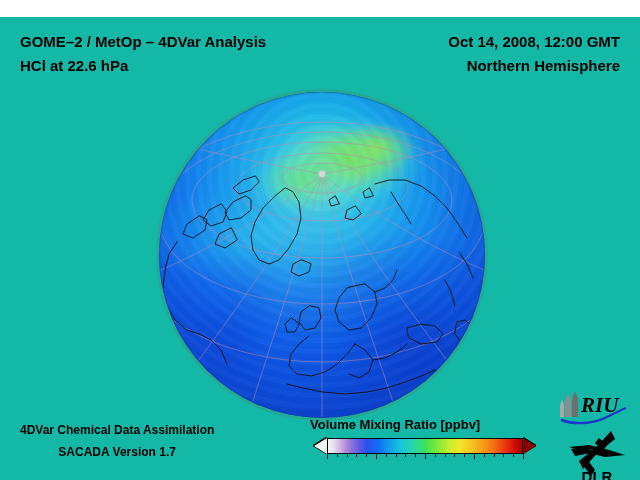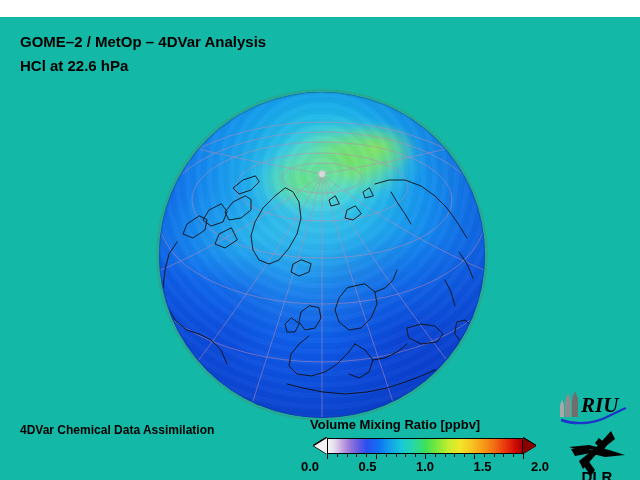--- a/index.html
+++ b/index.html
@@ -293,20 +293,22 @@
 </head>
 <body>
 
 <div id="page">
 
   <div class="hdr-left">
     <div>GOME–2 / MetOp – 4DVar Analysis</div>
     <div>HCl at 22.6 hPa</div>
   </div>
   <div class="hdr-right">
+    <div>Oct 14, 2008, 12:00 GMT</div>
+    <div>Northern Hemisphere</div>
   </div>
 
   <div id="globe-wrap">
     <div class="globe-shadow"></div>
     <div class="globe-disc">
       <div class="layer lay-base"></div>
       <div class="layer lay-tongue"></div>
       <div class="layer lay-deep"></div>
       <div class="layer lay-deep2"></div>
       <div class="layer lay-max-a"></div>
@@ -396,20 +398,21 @@
 
           <circle class="pole-dot" cx="163" cy="82" r="3.4"></circle>
         </g>
       </svg>
     </div>
     <div class="globe-rim"></div>
   </div>
 
   <div class="footer-text">
     <div>4DVar Chemical Data Assimilation</div>
+    <div>SACADA Version 1.7</div>
   </div>
 
   <div id="cbar-block">
     <div class="cbar-title">Volume Mixing Ratio [ppbv]</div>
     <div class="cbar-row">
       <div class="cbar-arrow-l"></div>
       <div class="cbar-bar"></div>
       <div class="cbar-arrow-r"></div>
       <div class="cbar-ticks" id="cbar-ticks">
           <div class="tick major" style="left: 0%;"></div>
@@ -428,27 +431,20 @@
           <div class="tick minor" style="left: 65%;"></div>
           <div class="tick minor" style="left: 70%;"></div>
           <div class="tick major" style="left: 75%;"></div>
           <div class="tick minor" style="left: 80%;"></div>
           <div class="tick minor" style="left: 85%;"></div>
           <div class="tick minor" style="left: 90%;"></div>
           <div class="tick minor" style="left: 95%;"></div>
           <div class="tick major" style="left: 100%;"></div>
         </div>
     </div>
-    <div class="cbar-labels" id="cbar-labels">
-        <div class="cbar-label" style="left: 0%;">0.0</div>
-        <div class="cbar-label" style="left: 25%;">0.5</div>
-        <div class="cbar-label" style="left: 50%;">1.0</div>
-        <div class="cbar-label" style="left: 75%;">1.5</div>
-        <div class="cbar-label" style="left: 100%;">2.0</div>
-      </div>
   </div>
 
   <svg id="riu-logo" viewBox="0 0 68 34">
     <g>
       <path d="M6 26 L6 12 C6 8 8 5 9 2 C10 5 12 8 12 12 L12 26 Z" fill="#8c8c8c"></path>
       <path d="M13 26 L13 9 C13 6 15 3 16 0 C17 3 19 6 19 9 L19 26 Z" fill="#6e6e6e"></path>
       <path d="M1 26 L1 16 C1 13 2 11 3 9 C4 11 5 13 5 16 L5 26 Z" fill="#a8a8a8"></path>
     </g>
     <text x="22" y="21" font-family="'Liberation Serif', serif" font-size="21" font-style="italic" font-weight="bold" fill="#000">RIU</text>
     <path d="M2 29 C 16 34, 34 33, 48 26 C 56 22, 62 19, 67 17" fill="none" stroke="#1b36c8" stroke-width="2.4"></path>

